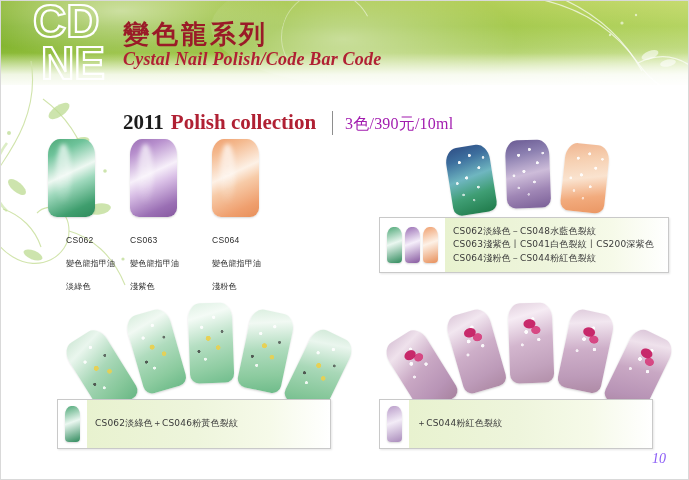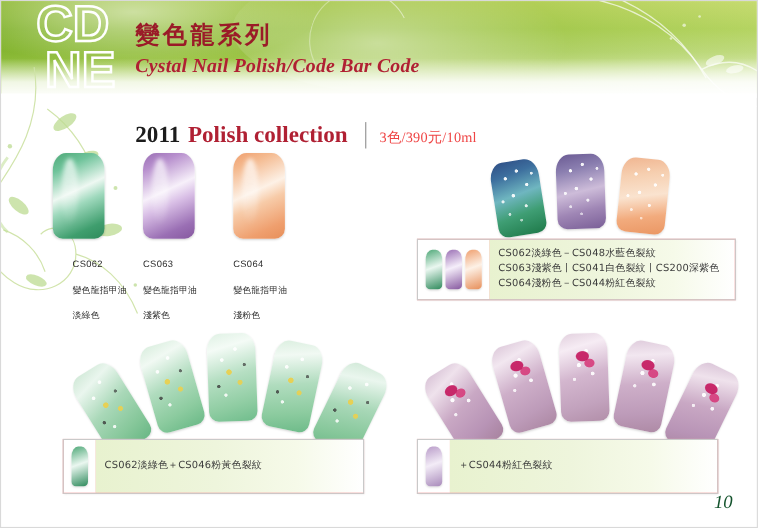--- a/index.html
+++ b/index.html
@@ -26,30 +26,30 @@
   
   .logo{position:absolute;left:26px;top:-6px;width:110px;height:92px;}
   .logo svg{display:block;}
 
   
   .vine{position:absolute;pointer-events:none;}
   .vine-left{left:-28px;top:58px;width:190px;height:260px;opacity:.95;}
   .vine-topright{right:-10px;top:-8px;width:180px;height:110px;opacity:.9;}
 
   
-  .title-cn{position:absolute;left:122px;top:16px;font-size:22px;font-weight:bold;color:#9a1b28;
+  .title-cn{position:absolute;left:122px;top:16px;font-size:26px;font-weight:bold;color:#9a1b28;
     letter-spacing:3px;font-family:"DejaVu Sans","Liberation Sans",sans-serif;}
   .title-en{position:absolute;left:122px;top:48px;font-size:18px;color:#b02033;font-style:italic;font-weight:bold;
     font-family:"Liberation Serif","DejaVu Serif",serif;letter-spacing:.2px;}
 
   .collection-row{position:absolute;left:122px;top:92px;display:flex;align-items:baseline;margin-top:17px;}
   .coll-year{font-family:"Liberation Serif","DejaVu Serif",serif;font-size:21px;font-weight:bold;color:#1c1c1c;}
   .coll-name{font-family:"Liberation Serif","DejaVu Serif",serif;font-size:21px;font-weight:bold;color:#b02033;margin-left:7px;}
   .coll-div{width:1px;height:24px;background:#8e8e8e;margin:0 12px 0 16px;align-self:center;}
-  .coll-price{font-family:"Liberation Serif","DejaVu Serif",serif;font-size:13px;color:#ef4444;letter-spacing:.2px;}
+  .coll-price{font-family:"Liberation Serif","DejaVu Serif",serif;font-size:16px;color:#a21caf;letter-spacing:.2px;}
 
   
   .nail{border-radius:12px 12px 9px 9px / 16px 16px 9px 9px;box-shadow:0 1px 2px rgba(0,0,0,.16);position:relative;overflow:hidden;}
   .nail .shine{position:absolute;left:18%;top:6%;width:30%;height:78%;border-radius:50%;
     background:linear-gradient(180deg,rgba(255,255,255,.75),rgba(255,255,255,0));filter:blur(2px);}
 
   
   .main-nails{position:absolute;left:47px;top:138px;width:290px;height:80px;}
   .mn{position:absolute;width:47px;height:78px;}
   .mn1{left:0;  background:linear-gradient(155deg,#4fa878 0%,#6ec39a 18%,#eef8f2 44%,#9fd9bd 58%,#3f9e6e 84%,#2f8a5c 100%);}
@@ -109,21 +109,21 @@
   .fan-pink{left:398px;top:298px;width:270px;height:100px;}
   .fp-deco{position:absolute;inset:0;
     background:
       radial-gradient(ellipse 9px 7px at 48% 26%, rgba(197,26,96,.92) 0 60%, transparent 72%),
       radial-gradient(ellipse 7px 6px at 62% 34%, rgba(214,52,118,.85) 0 60%, transparent 72%),
       radial-gradient(circle at 40% 36%, rgba(255,255,255,.95) 0 1.6px, transparent 2.2px),
       radial-gradient(circle at 56% 20%, rgba(255,255,255,.9) 0 1.4px, transparent 2px),
       radial-gradient(circle at 68% 46%, rgba(255,255,255,.9) 0 1.4px, transparent 2px),
       radial-gradient(circle at 30% 52%, rgba(255,255,255,.8) 0 1.2px, transparent 1.8px);}
 
-  .pagenum{position:absolute;right:22px;bottom:12px;font-size:17px;color:#14532d;font-style:italic;
+  .pagenum{position:absolute;right:22px;bottom:12px;font-size:14px;color:#8b5cf6;font-style:italic;
     font-family:"Liberation Serif","DejaVu Serif",serif;}
 </style>
 </head>
 <body>
 
 <div class="page">
 
   <div class="header-band">
     <div class="header-swirl"></div>
     <div class="header-swirl2"></div>

